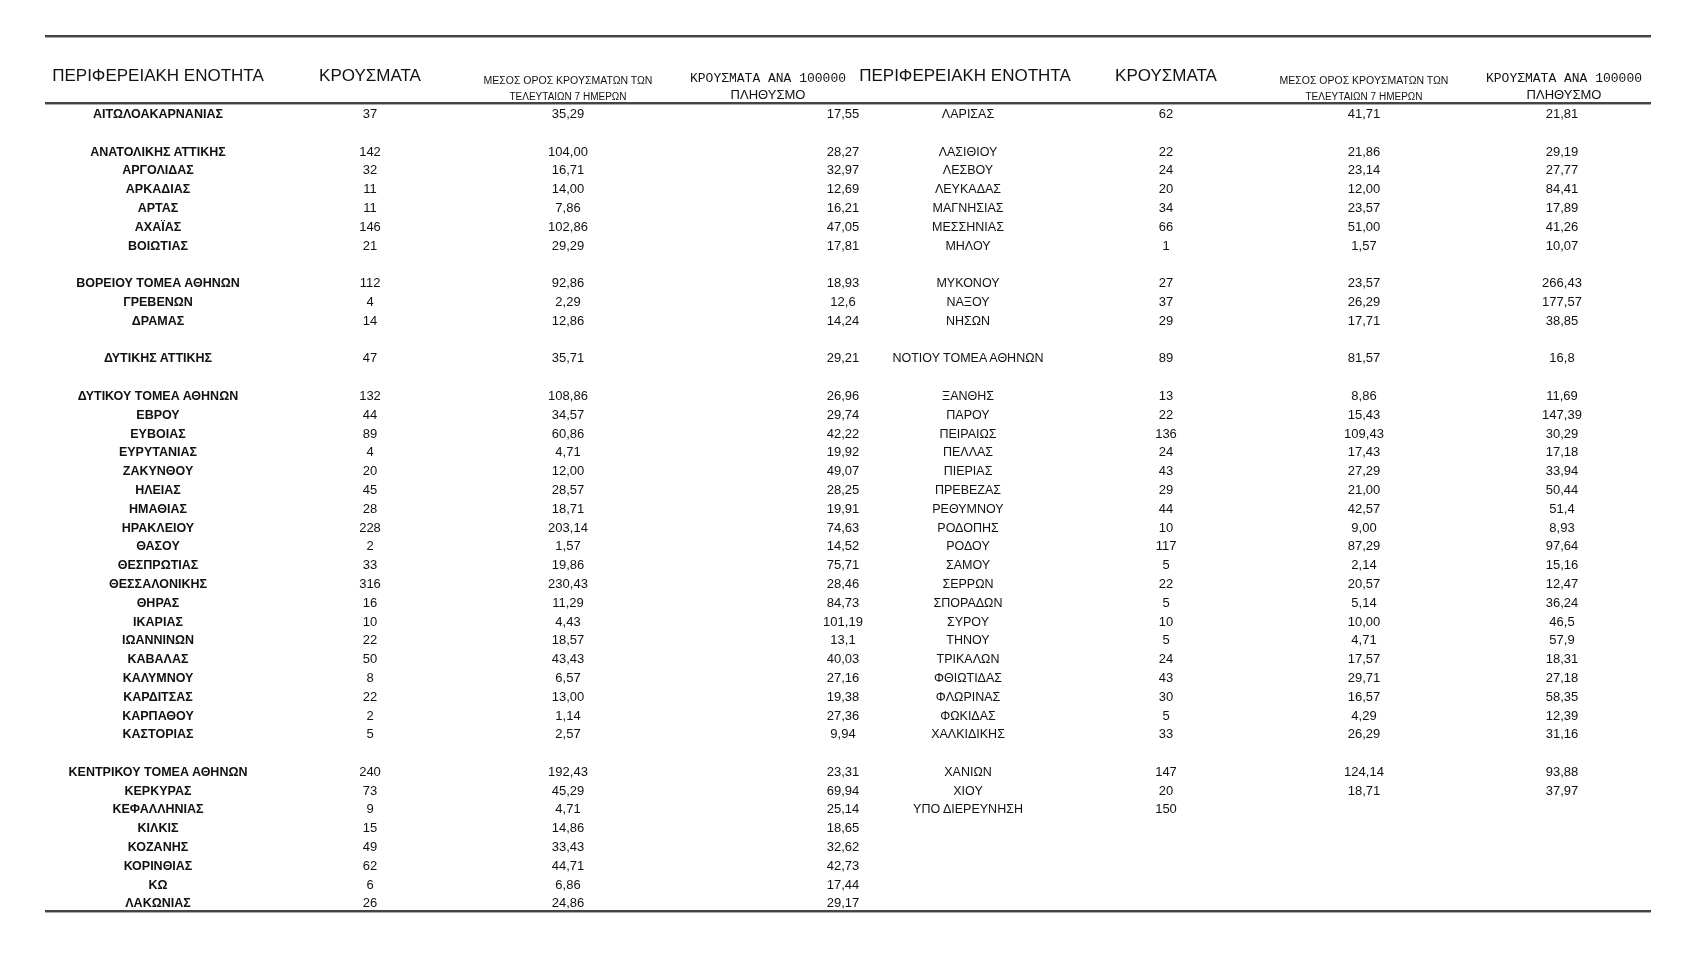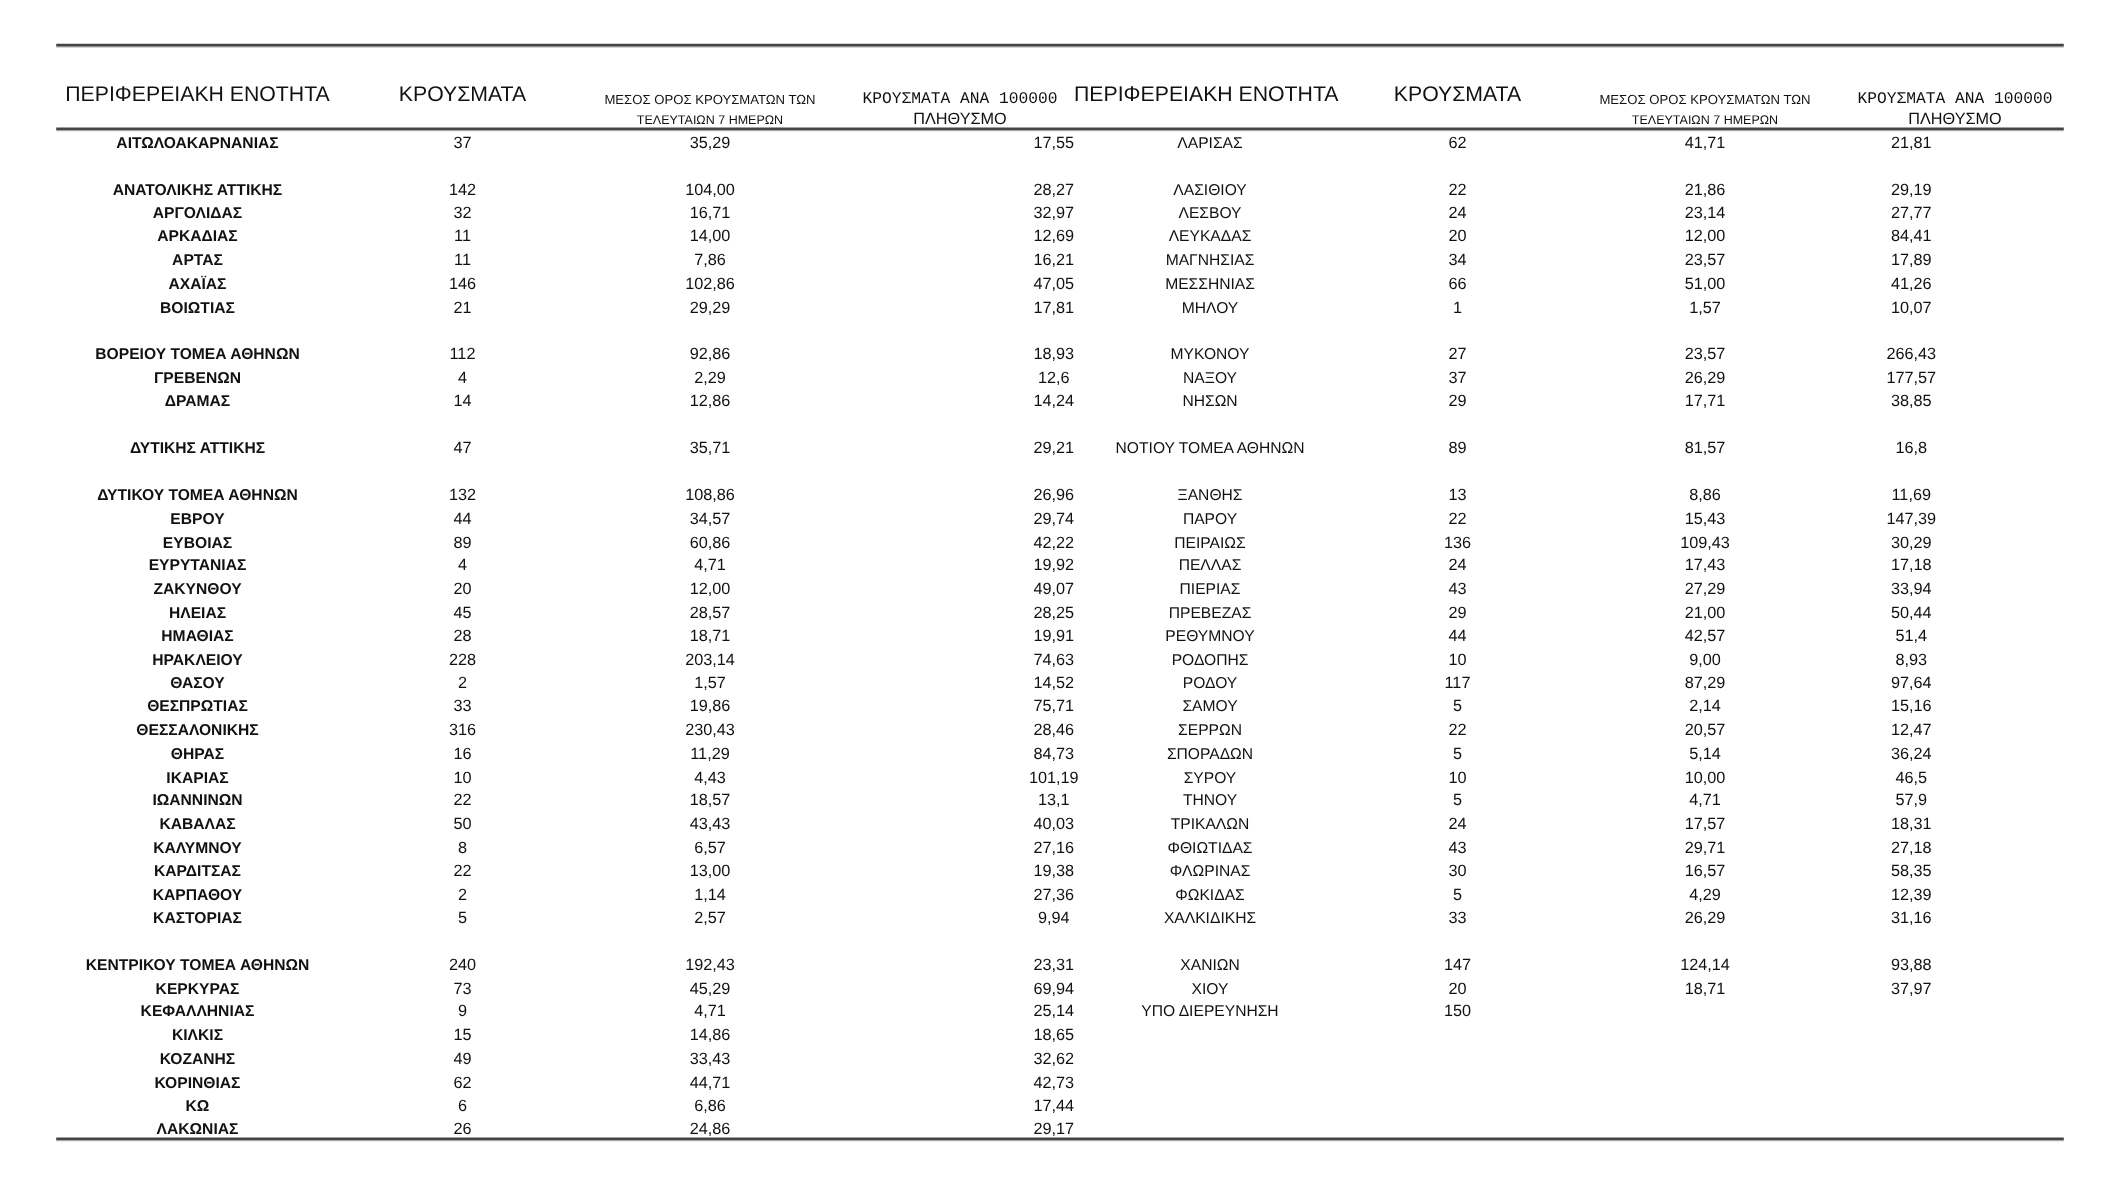--- a/index.html
+++ b/index.html
@@ -30,21 +30,21 @@
   .left .c-avg { left: 523px; }
   .left .c-rate { left: 766px; margin-left: 32px; }
   .left .h-name { left: 13px; width: 200px; }
   .left .h-cases { left: 275px; width: 100px; }
   .left .h-avg { left: 423px; width: 200px; }
   .left .h-rate { left: 623px; width: 200px; }
   
   .right .c-name { left: 113px; }
   .right .c-cases { left: 311px; }
   .right .c-avg { left: 509px; }
-  .right .c-rate { left: 674px; }
+  .right .c-rate { left: 707px; }
   .right .h-name { left: 10px; width: 200px; }
   .right .h-cases { left: 261px; width: 100px; }
   .right .h-avg { left: 409px; width: 200px; }
   .right .h-rate { left: 609px; width: 200px; }
   .cell.c-name { font-size: 12.5px; }
 </style>
 </head>
 <body>
 
 <div class="rule top"></div>

